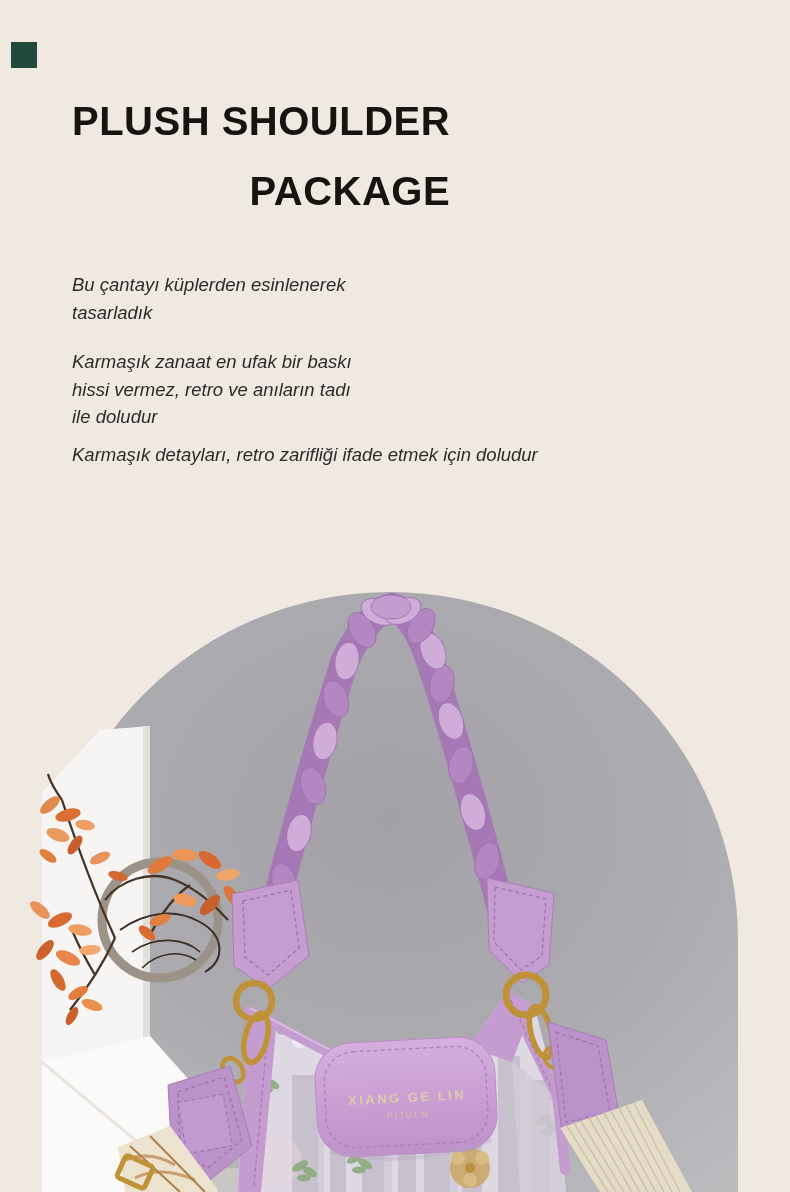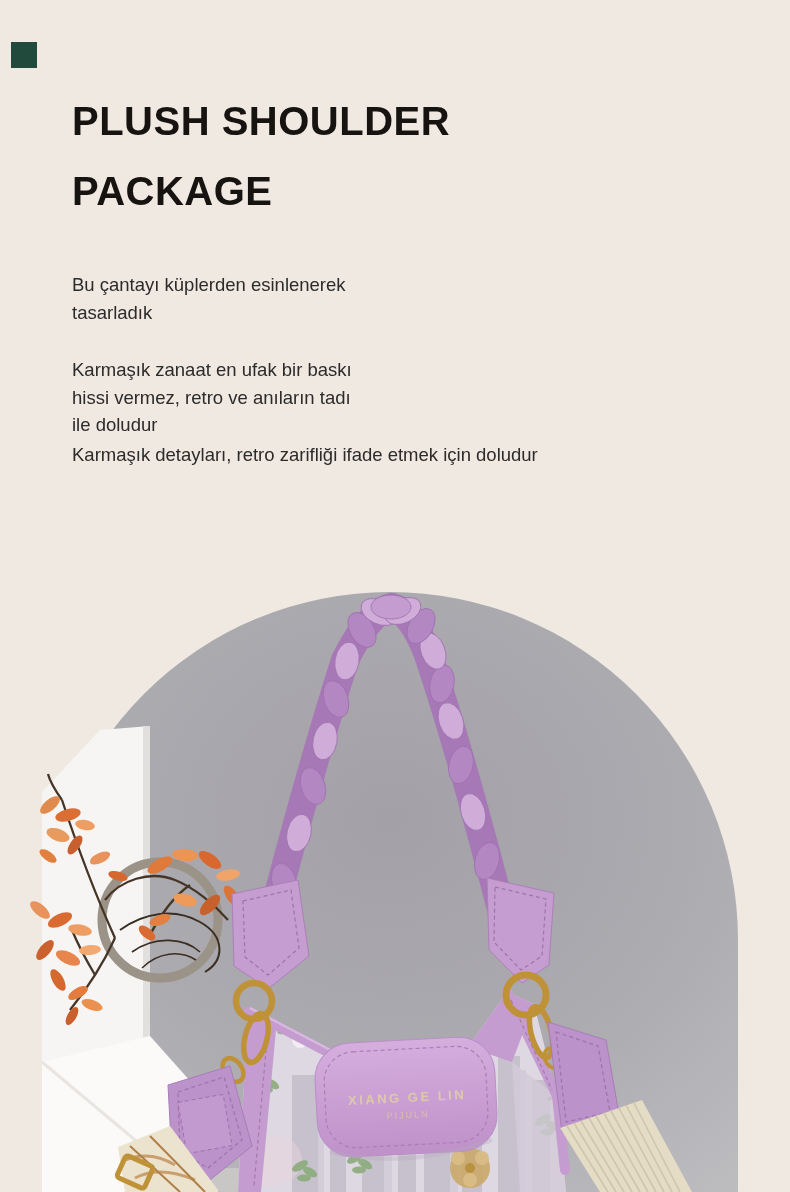--- a/index.html
+++ b/index.html
@@ -1,23 +1,23 @@
 <!DOCTYPE html>
 <html><head>
 <meta charset="utf-8">
 <style>
   html,body{margin:0;padding:0;}
   body{font-family:"Liberation Sans","DejaVu Sans",sans-serif;}
   .page{position:relative;width:790px;height:1192px;background:#efe9e2;overflow:hidden;}
   .accent{position:absolute;left:11px;top:42px;width:26px;height:26px;background:#21493c;}
   .title{position:absolute;left:72px;top:86px;margin:0;font-size:40px;line-height:70px;
-         font-weight:700;color:#171310;letter-spacing:.5px;white-space:pre-line;}
+         font-weight:700;color:#171310;letter-spacing:.5px;white-space:pre-line;text-align:right;}
   .para{position:absolute;left:72px;margin:0;width:560px;font-size:18.5px;line-height:27.5px;
-        color:#2d2b29;white-space:pre-line;}
-  .p1{top:271px;} .p2{top:356px;} .p3{top:441px;}
+        color:#2d2b29;white-space:pre-line;font-style:italic;}
+  .p1{top:271px;} .p2{top:348px;} .p3{top:441px;}
   .photo{position:absolute;left:0;top:0;width:790px;height:1192px;}
 </style>
 </head>
 <body>
 
 <div class="page">
 
   <div class="accent"></div>
 
   <h1 class="title">PLUSH SHOULDER

